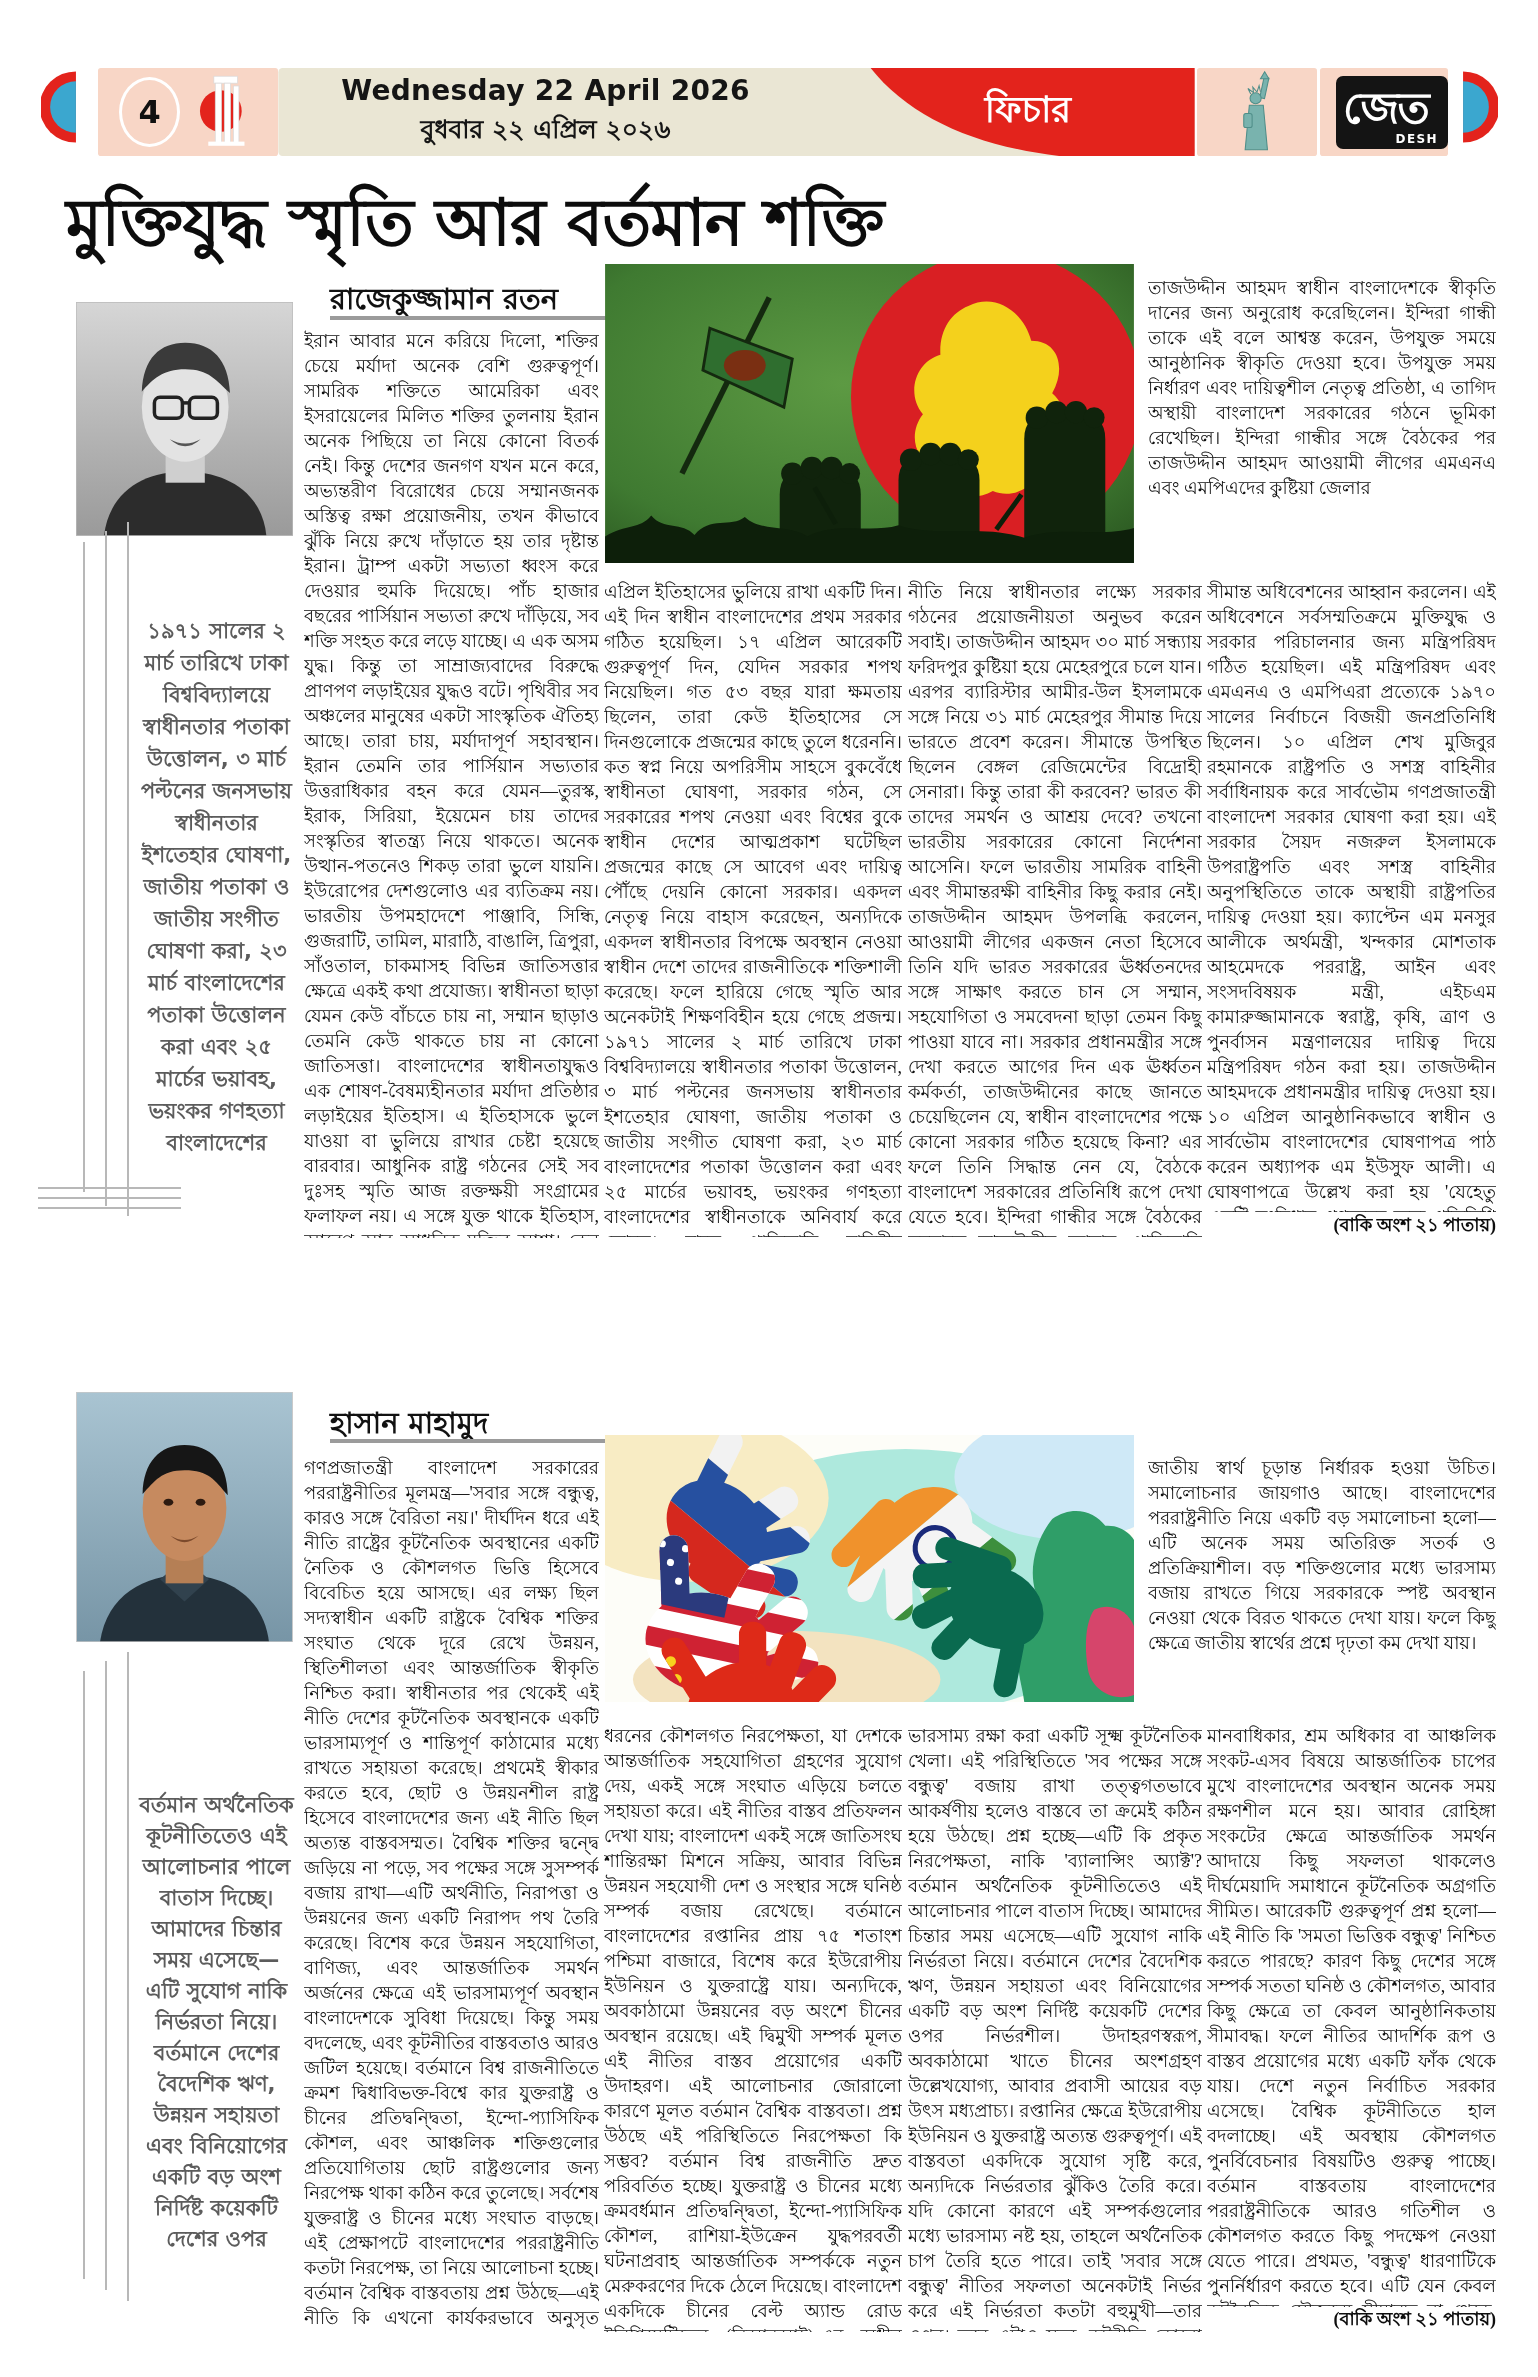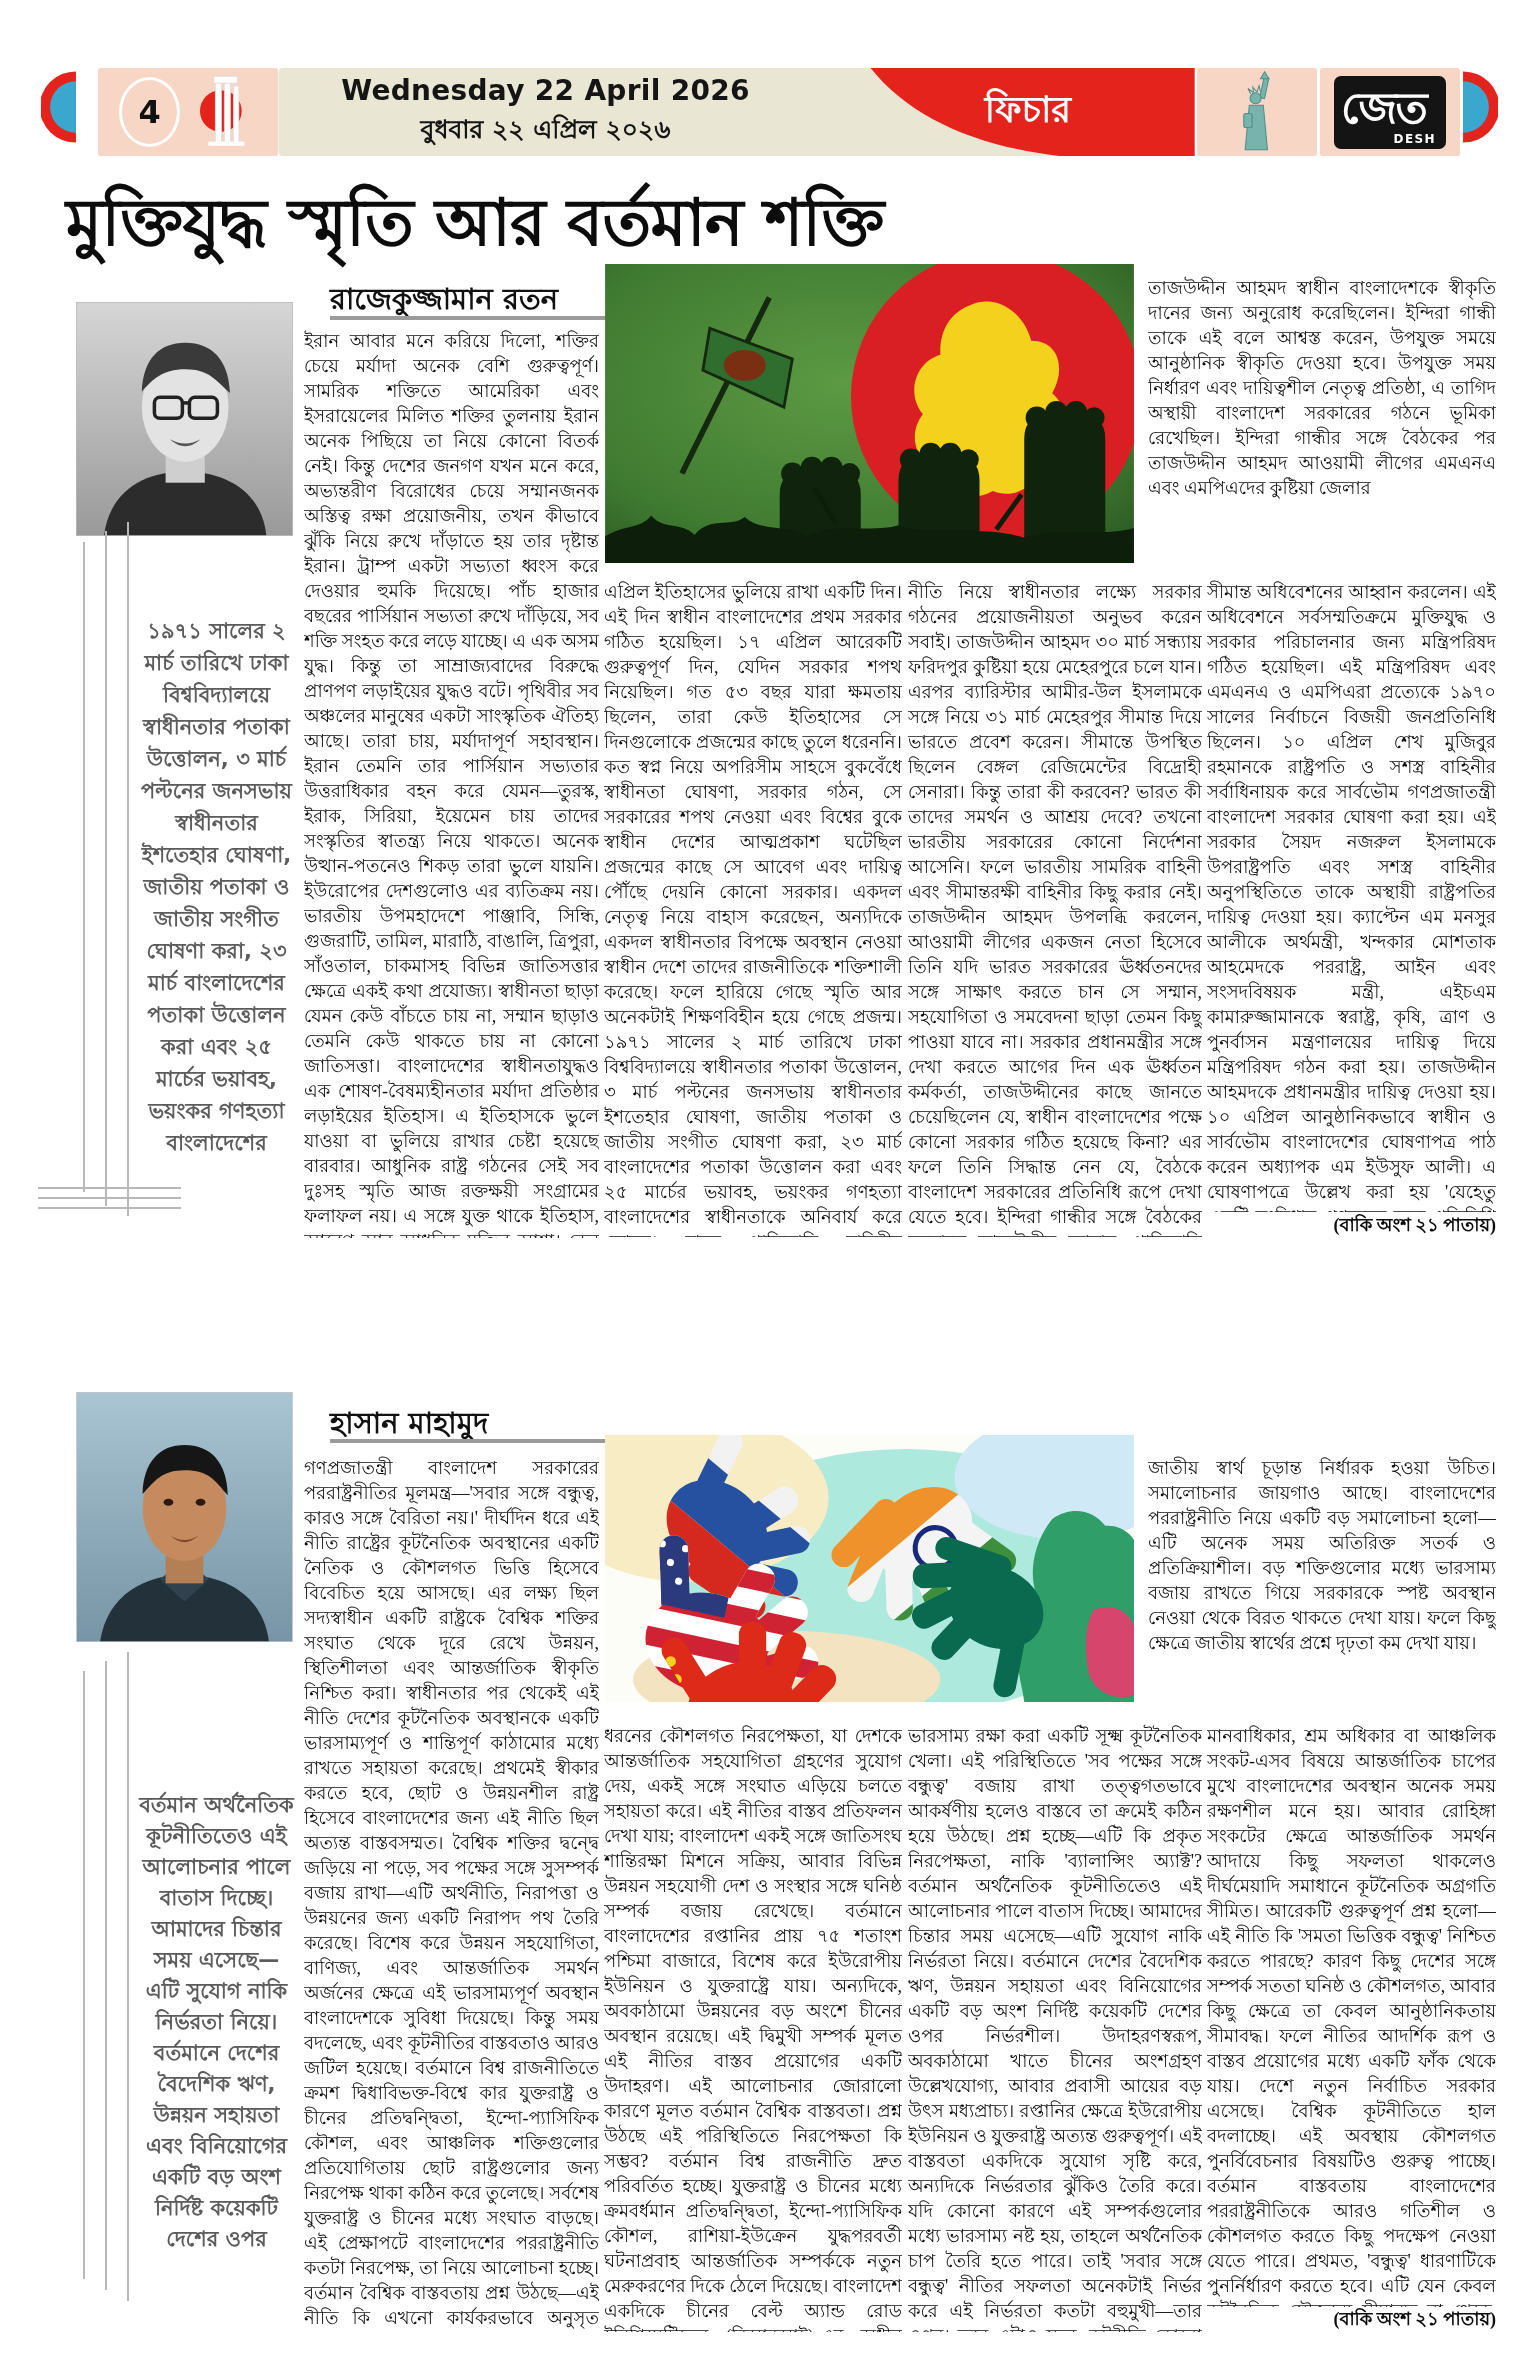--- a/index.html
+++ b/index.html
@@ -84,21 +84,21 @@
           <polygon points="44,2 50,12 38,12"></polygon>
           <circle cx="31" cy="40" r="8"></circle>
           <polyline points="24,34 20,26 28,32 27,24 33,31 36,22 38,31" fill="none"></polyline>
           <polygon points="22,50 42,50 48,114 16,114"></polygon>
           <rect x="14" y="62" width="12" height="20" rx="3"></rect>
         </g>
       </svg>
     </div>
   </div>
 
-  <div class="abs pinkbox" style="left:1320px;top:68px;width:140px;height:88px;">
+  <div class="abs pinkbox" style="left:1320px;top:68px;width:128px;height:88px;justify-content:flex-end;">
     <div class="logoblack">
       <span class="big">জেত</span>
       <span class="small">DESH</span>
     </div>
   </div>
 
   <div class="abs" style="left:1463px;top:70px;width:35px;height:74px;">
     <svg width="35" height="74" viewBox="0 0 50 106">
       <path d="M0,2 A52,51 0 0 1 0,104 Z" fill="#e3231c"></path>
       <path d="M0,16 A37,37 0 0 1 0,90 Z" fill="#3ba7cf"></path>

